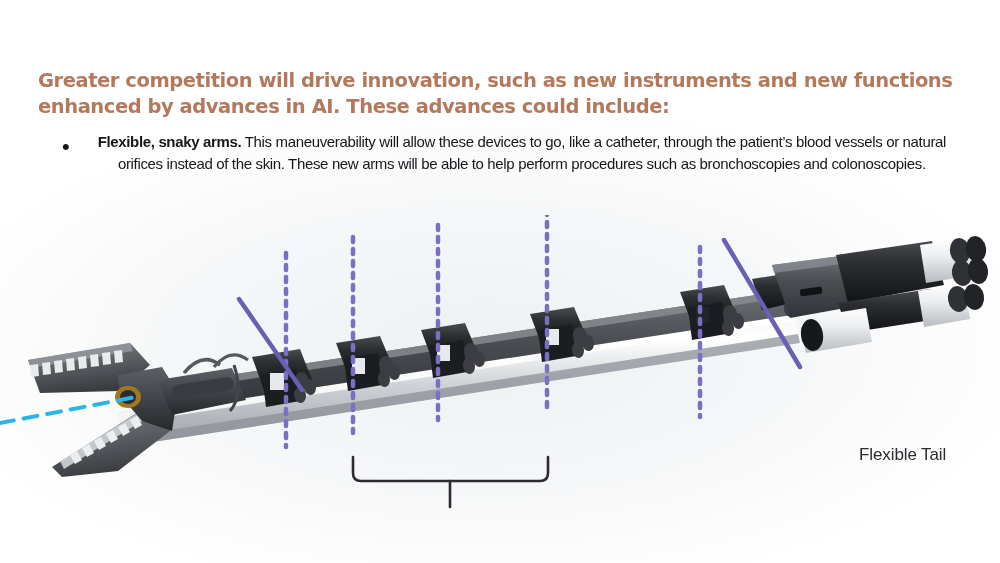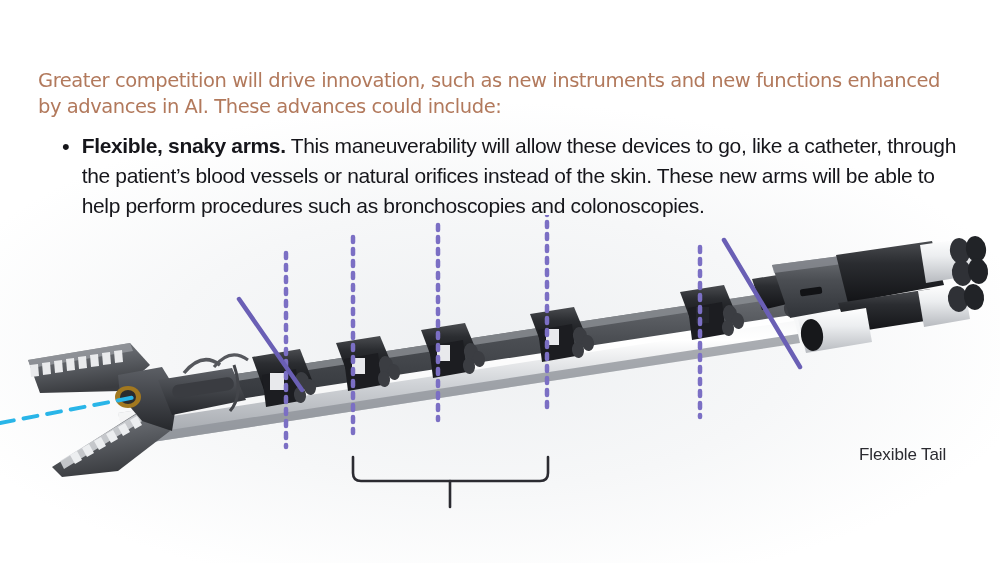--- a/index.html
+++ b/index.html
@@ -30,21 +30,21 @@
     letter-spacing: -1.1px;
     color: #1e2a4a;
     line-height: 1.12;
   }
   .subtitle {
     position: absolute;
     left: 38px;
     top: 68px;
     width: 930px;
     font-family: "DejaVu Sans", sans-serif;
-    font-weight: 400;
+    font-weight: 700;
     font-size: 19.5px;
     letter-spacing: -0.45px;
     line-height: 1.33;
     color: #b2795c;
   }
   .bullet-wrap {
     position: absolute;
     left: 62px;
     top: 131px;
     width: 900px;
@@ -53,24 +53,25 @@
     gap: 12px;
   }
   .bullet-dot {
     font-size: 22px;
     line-height: 1.42;
     color: #15151a;
     flex: 0 0 auto;
   }
   .bullet-body {
     font-family: "Liberation Sans", sans-serif;
-    font-size: 21px;
+    font-size: 15px;
     line-height: 1.44;
     color: #16161b;
     letter-spacing: -0.35px;
+    text-align: center;
   }
   .bullet-lead {
     font-weight: 700;
   }
 
   
   .figure {
     position: absolute;
     left: 0; top: 215px;
     width: 1000px; height: 348px;

